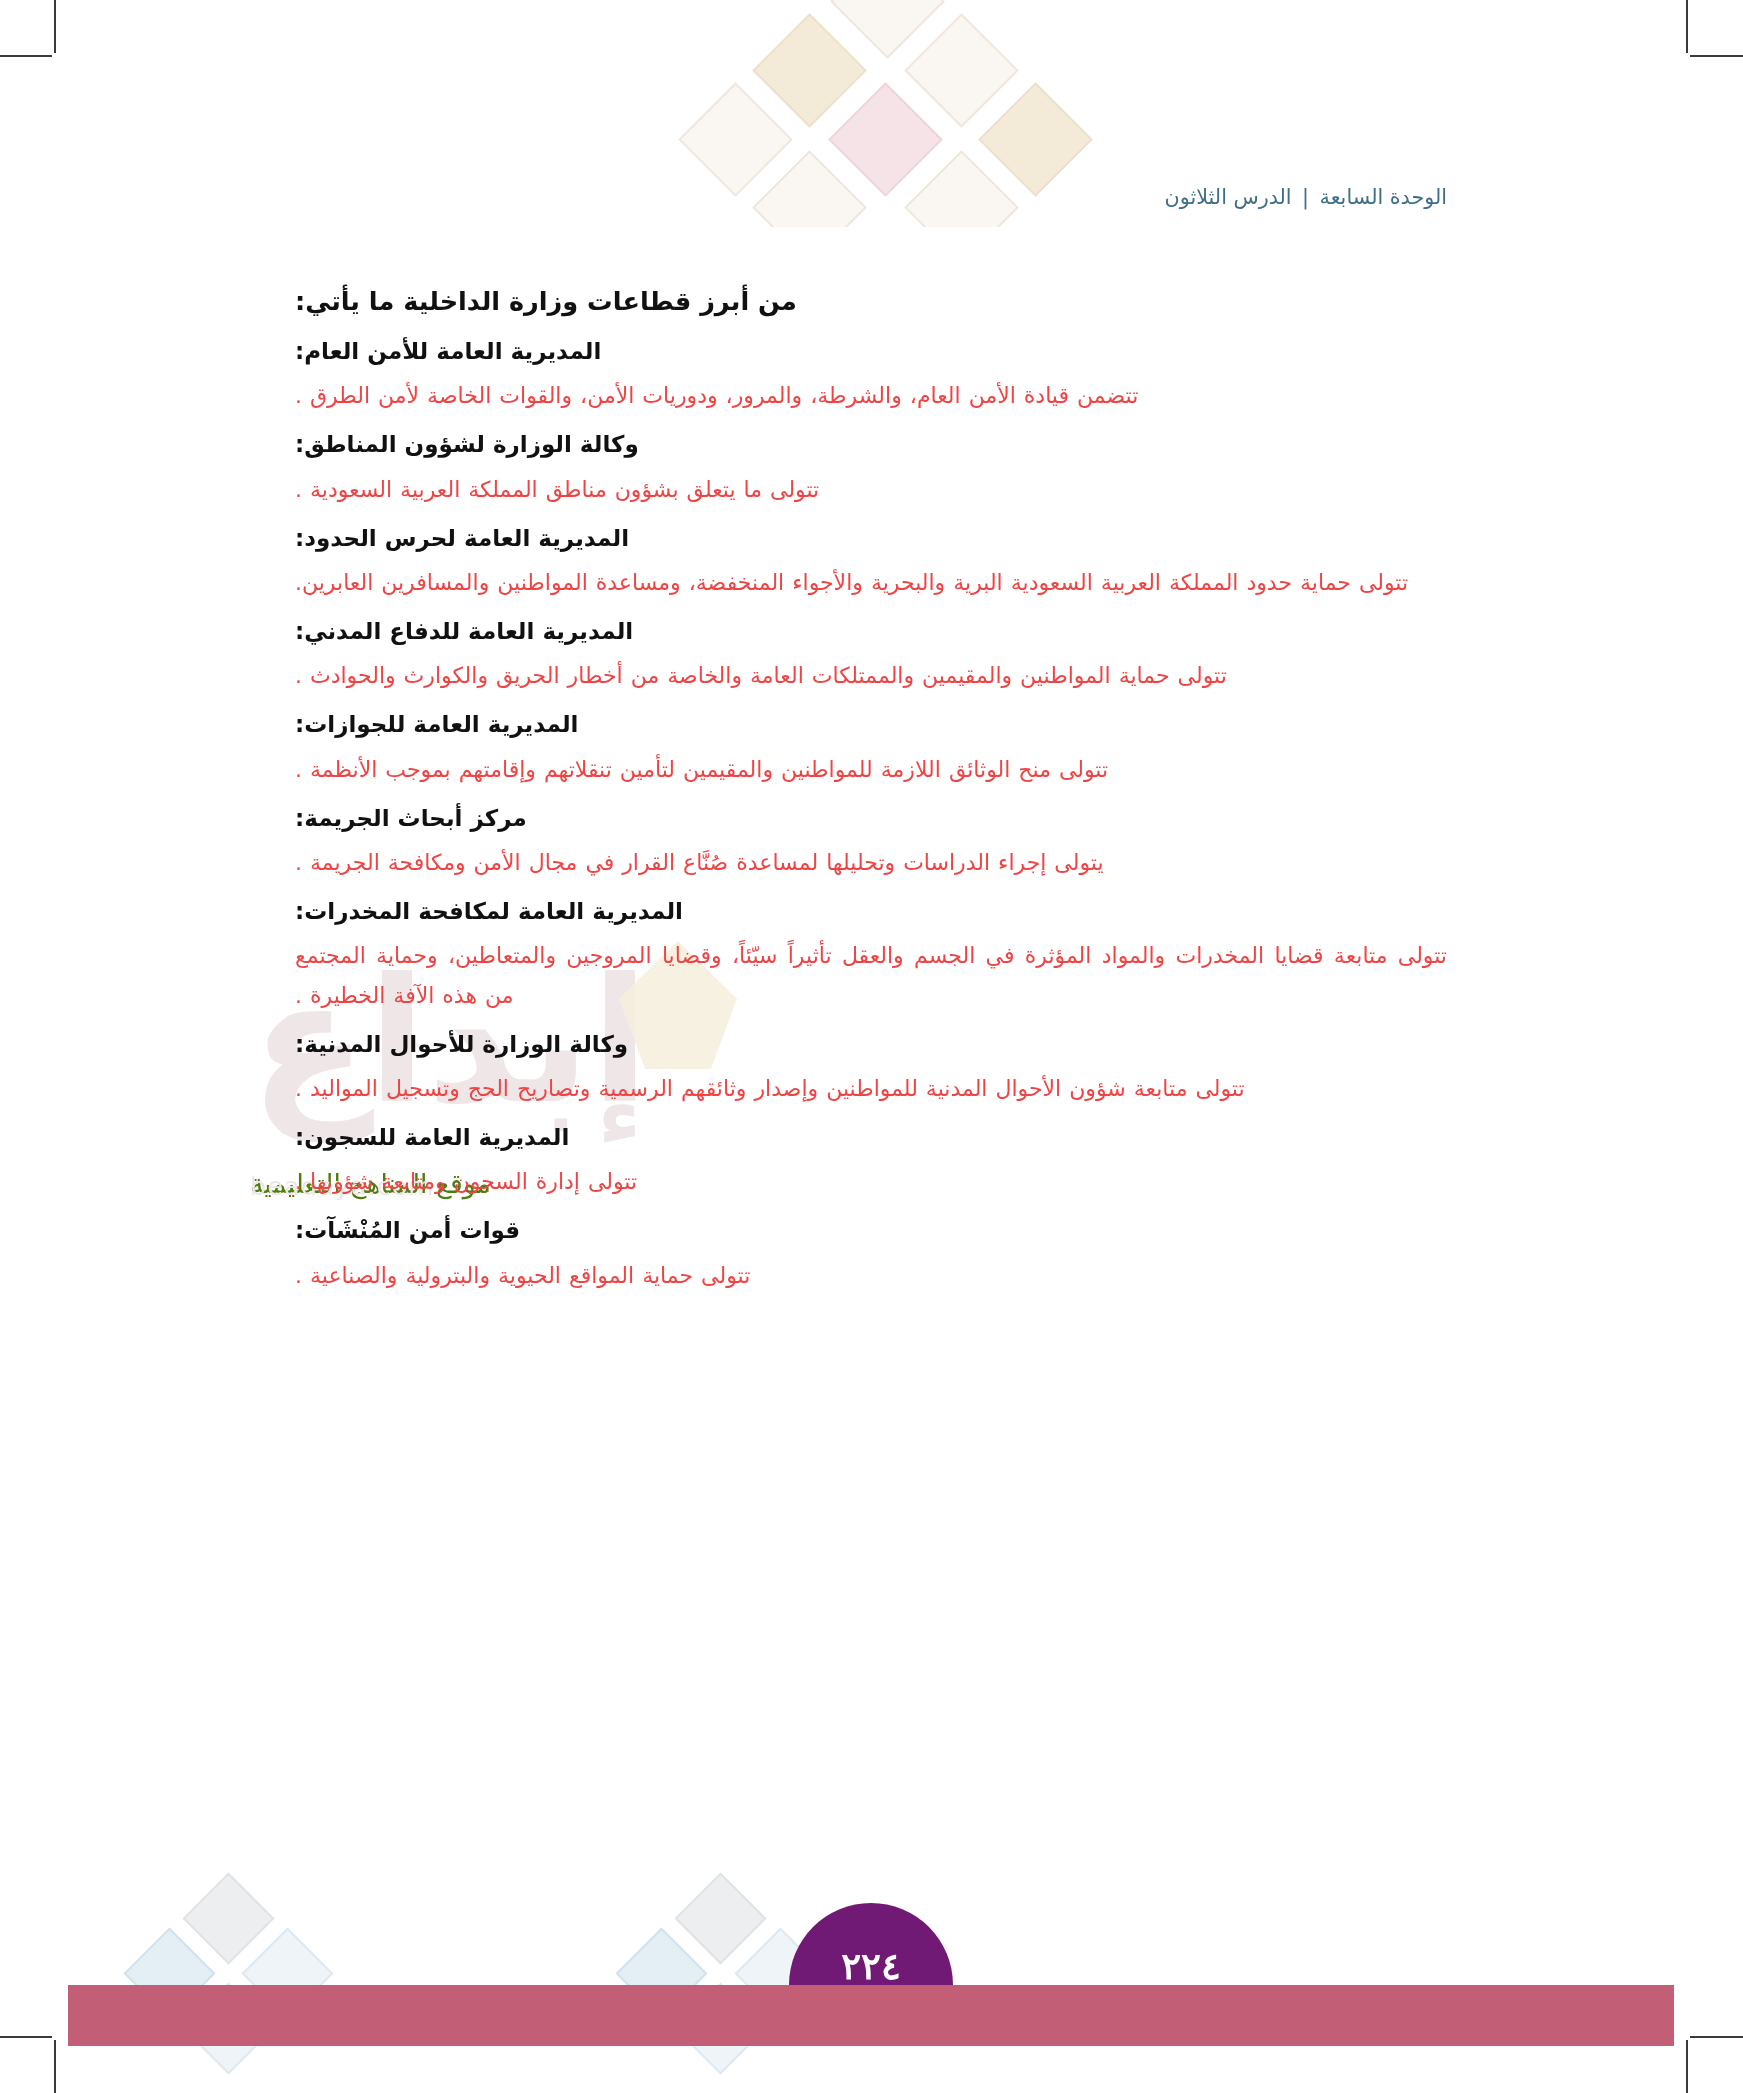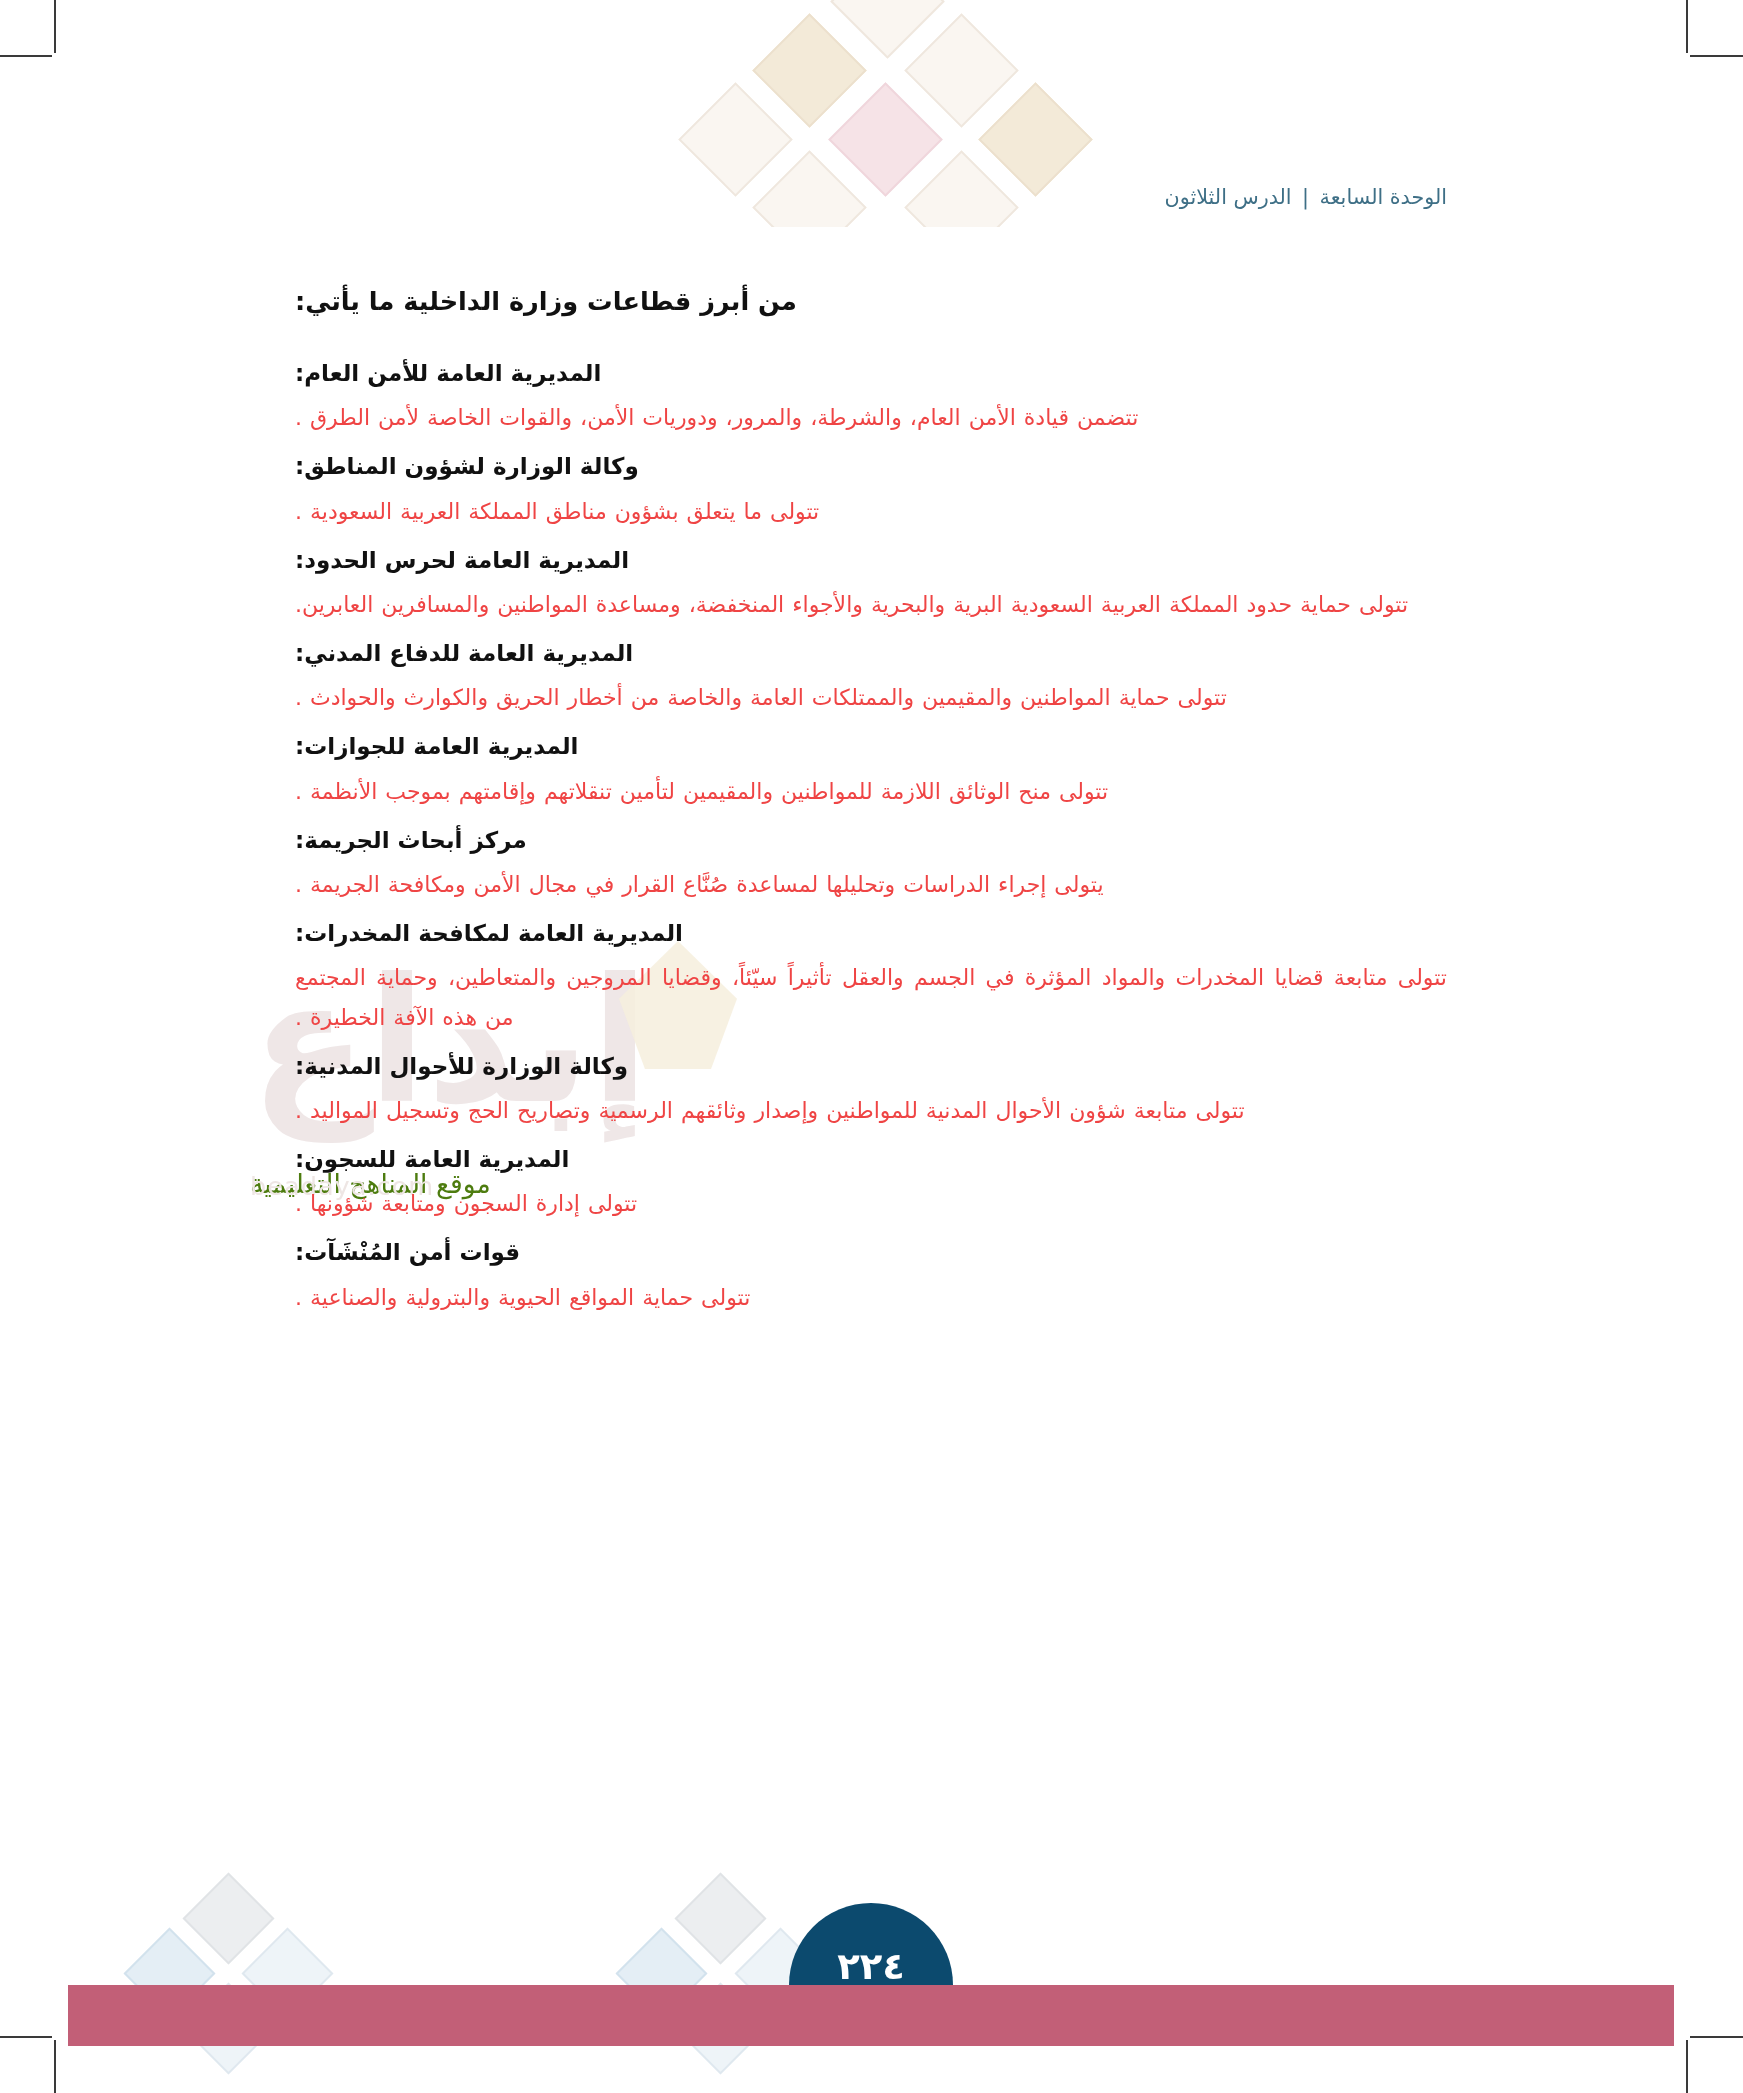--- a/index.html
+++ b/index.html
@@ -133,21 +133,21 @@
     right: 296px;
     left: 296px;
     direction: rtl;
     text-align: justify;
   }
   .line-intro {
     font-size: 25.6px;
     font-weight: bold;
     color: #111;
     text-align: left;
-    margin-bottom: 40px;
+    margin-bottom: 18px;
     direction: rtl;
   }
   .blk { margin-bottom: 3.9px; }
   .blk-title {
     font-size: 23px;
     font-weight: bold;
     color: #111;
     text-align: left;
     margin-bottom: 7.9px;
     line-height: 1.5;
@@ -172,25 +172,26 @@
     height: 61px;
     background: #c25f77;
   }
   .footer-circle {
     position: absolute;
     left: 50%;
     transform: translateX(-50%);
     bottom: 91px;
     width: 164px;
     height: 99px;
-    background: #0c4a6e;
+    background: #701a75;
     border-radius: 89px 89px 0 0;
     display: flex;
     align-items: flex-end;
     justify-content: center;
+    font-family: Liberation Serif, serif;
   }
   .footer-num {
     color: #ffffff;
     font-size: 37px;
     font-weight: bold;
     padding-bottom: 13.8px;
     direction: rtl;
   }
 </style>
 </head>

